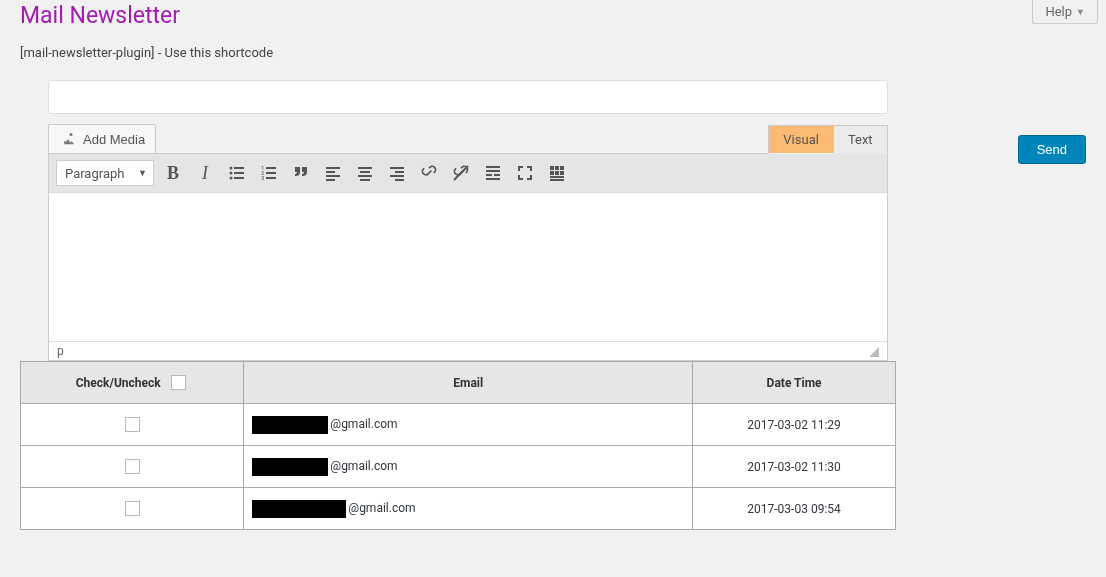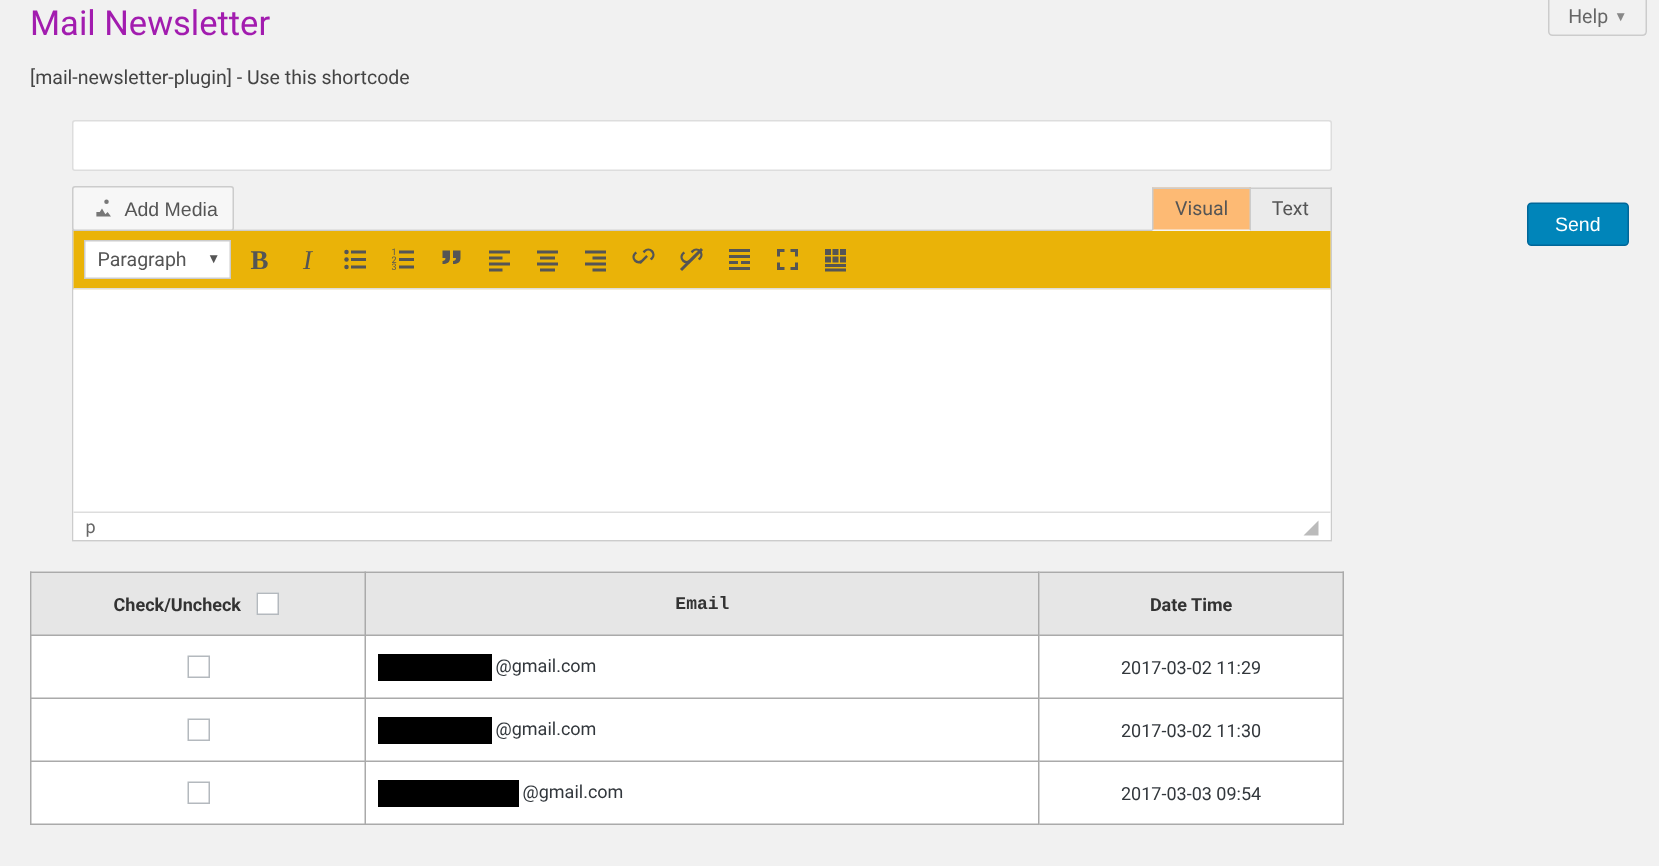--- a/index.html
+++ b/index.html
@@ -105,21 +105,21 @@
     border-bottom: 1px solid #f5f5f5;
     position: relative;
     z-index: 2;
   }
   .editor-box {
     border: 1px solid #ccc;
     background: #fff;
     margin-top: -1px;
   }
   .toolbar {
-    background: #eab308;
+    background: #e5e5e5;
     border-bottom: 1px solid #ddd;
     padding: 6px 7px;
     display: flex;
     align-items: center;
     gap: 6px;
   }
   .format-select {
     border: 1px solid #ccc;
     background: #fff;
     height: 26px;
@@ -187,21 +187,20 @@
     color: #fff;
     border-radius: 3px;
     padding: 6px 18px;
     font-size: 13px;
     cursor: pointer;
     margin-top: 55px;
   }
   .subscriber-table {
     width: 876px;
     border-collapse: collapse;
-    margin-top: 20px;
     background: #fff;
   }
   .subscriber-table th, .subscriber-table td {
     border: 1px solid #aaa;
     font-size: 12px;
     padding: 10px 8px;
     text-align: center;
   }
   .subscriber-table th {
     background: #e6e6e6;
@@ -377,21 +376,21 @@
 
   <table class="subscriber-table">
     <thead>
       <tr>
         <th style="width:218px;">
           <span class="th-check-inner">
             <span>Check/Uncheck</span>
             <input type="checkbox" class="chk" style="">
           </span>
         </th>
-        <th style="width:438px;font-family:Liberation Mono, monospace;">Email</th>
+        <th style="width:438px;">Email</th>
         <th style="width:198px;">Date Time</th>
       </tr>
     </thead>
     <tbody>
       <tr>
         <td><input type="checkbox" class="chk" style=""></td>
         <td class="email-cell">
           <span class="redact"></span><span>@gmail.com</span>
         </td>
         <td>2017-03-02 11:29</td>

